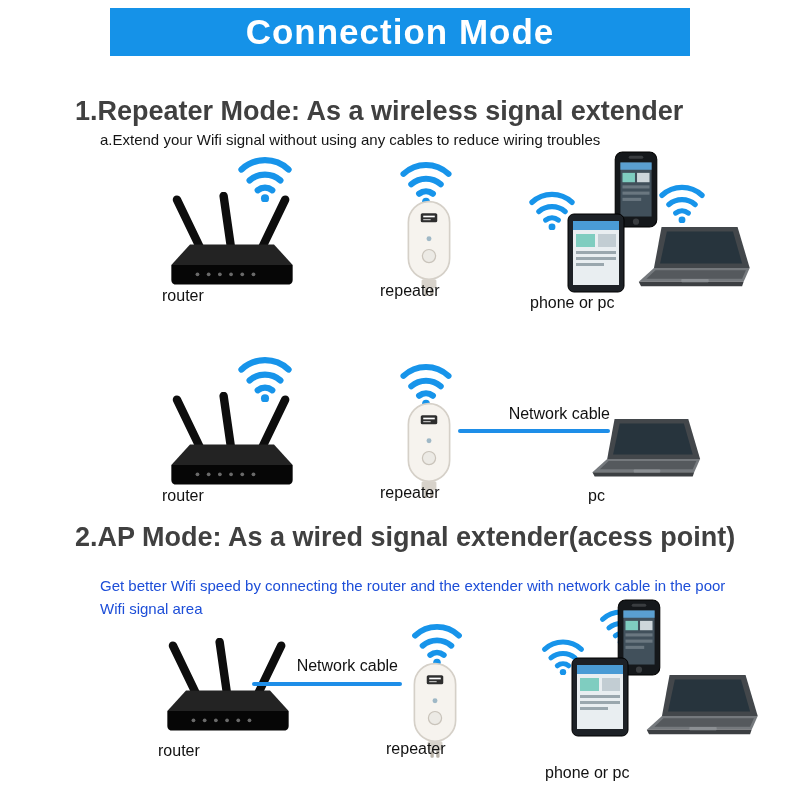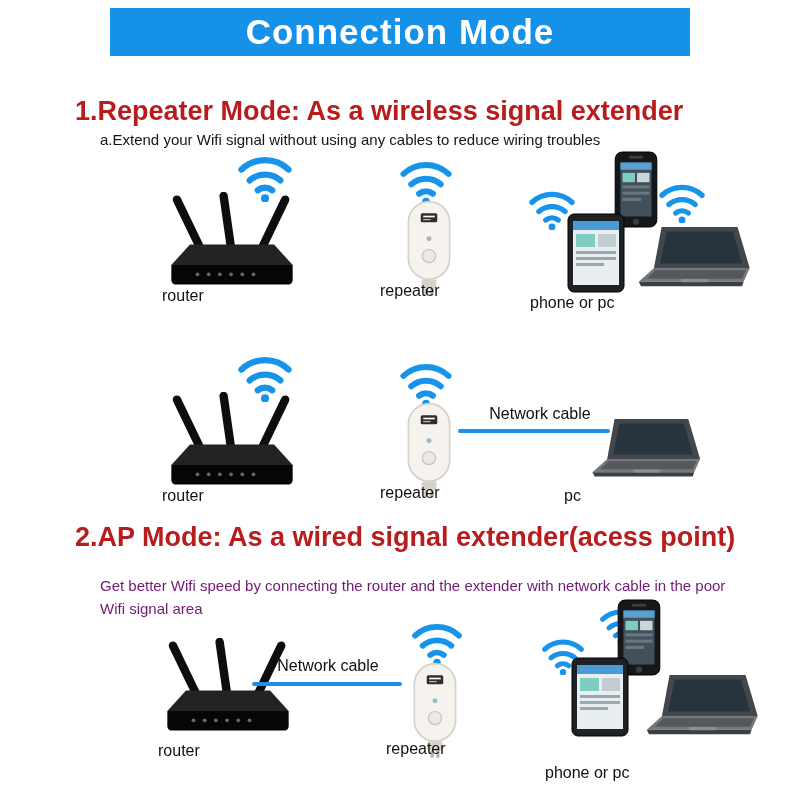--- a/index.html
+++ b/index.html
@@ -5,27 +5,27 @@
   * { box-sizing: border-box; }
   html,body { margin:0; padding:0; background:#fff; }
   body { font-family:"Liberation Sans", sans-serif; }
   .stage { position:relative; width:772px; height:800px; background:#fff; overflow:hidden; }
   .abs { position:absolute; }
 
   .banner { position:absolute; left:110px; top:8px; width:580px; height:48px;
             background:#1592e8; display:flex; align-items:center; justify-content:center; }
   .banner-title { color:#ffffff; font-size:35px; font-weight:bold; letter-spacing:1px; }
 
-  .heading { position:absolute; color:#b91c1c; font-size:27px; white-space:nowrap; }
+  .heading { position:absolute; color:#404040; font-size:27px; white-space:nowrap; }
   .note { position:absolute; color:#151515; font-size:15px; white-space:nowrap; }
-  .desc { position:absolute; color:#701a75; font-size:15px; line-height:1.5; }
+  .desc { position:absolute; color:#1d4ed8; font-size:15px; line-height:1.5; }
 
   .lbl { position:absolute; color:#111; font-size:16px; text-align:left; }
   .cable-line { position:absolute; height:4px; background:#1e8ee8; border-radius:2px; }
-  .cable-text { position:absolute; color:#111; font-size:16px; text-align:center; white-space:nowrap; }
+  .cable-text { position:absolute; color:#111; font-size:16px; text-align:right; white-space:nowrap; }
 
   svg.abs { display:block; }
   .defs-hidden { position:absolute; width:0; height:0; overflow:hidden; }
 </style>
 </head>
 <body>
 
 <svg class="defs-hidden" aria-hidden="true">
   <defs>
     <symbol id="sym-wifi" viewBox="0 0 64 52">
@@ -160,21 +160,21 @@
       <use href="#sym-repeater"></use>
     </svg>
   <div class="lbl" style="left:380px; top:484px; width:100px;">repeater</div>
 
   <div class="cable-text" style="left:470px; top:405px; width:140px;">Network cable</div>
   <div class="cable-line" style="left:458px; top:429px; width:152px;"></div>
 
   <svg class="abs" style="left:588px; top:416px; width:118px; height:74px;">
       <use href="#sym-laptop"></use>
     </svg>
-  <div class="lbl" style="left:564px; top:487px; width:118px;">pc</div>
+  <div class="lbl" style="left:588px; top:487px; width:118px;">pc</div>
 
   <h2 class="heading" style="left:75px; top:500px;">2.AP Mode: As a wired signal extender(acess point)</h2>
   <p class="desc" style="left:100px; top:560px; width:630px;">Get better Wifi speed by connecting the router and the extender with network cable in the poor Wifi signal area</p>
 
   <svg class="abs" style="left:158px; top:638px; width:140px; height:103px;">
       <use href="#sym-router"></use>
     </svg>
   <div class="lbl" style="left:158px; top:742px; width:140px;">router</div>
 
   <div class="cable-text" style="left:258px; top:657px; width:140px;">Network cable</div>

